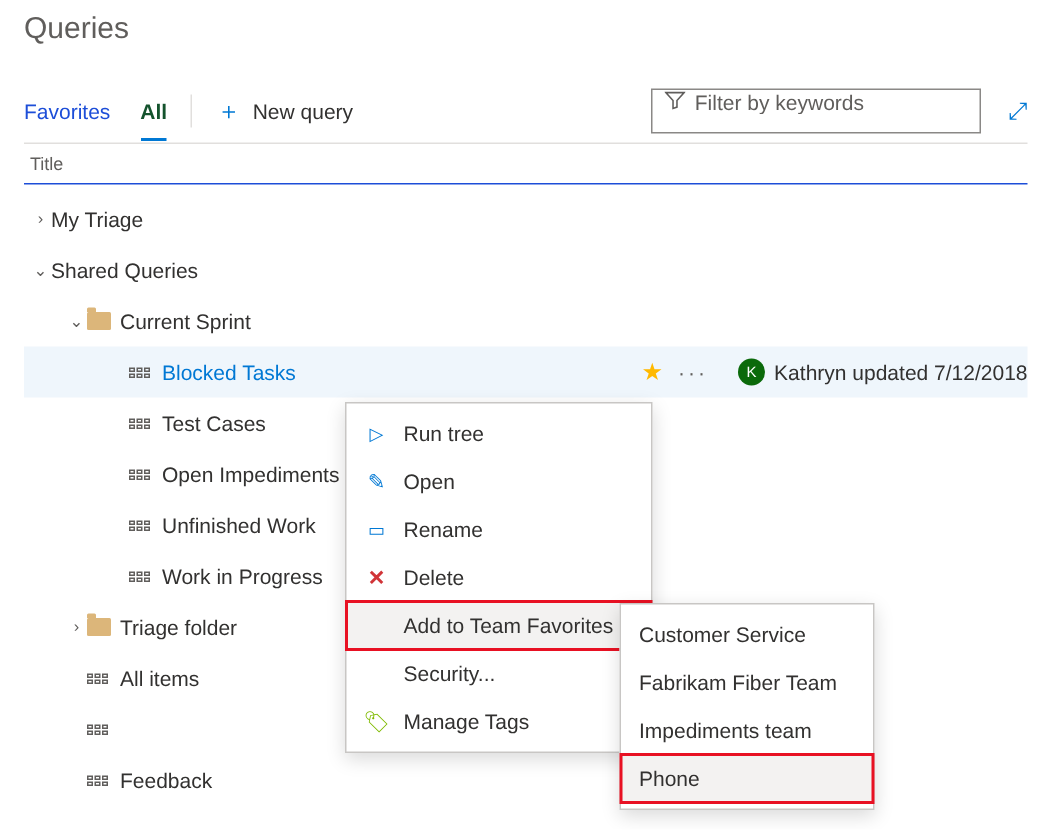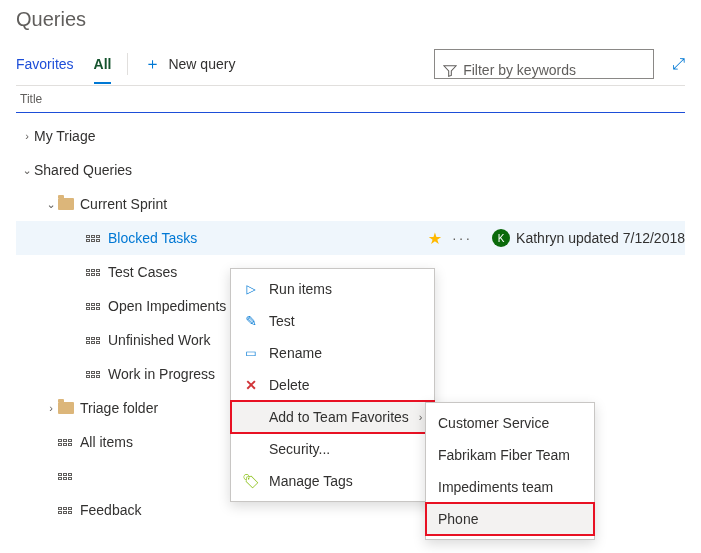--- a/index.html
+++ b/index.html
@@ -1,27 +1,27 @@
 <!DOCTYPE html>
 <html><head>
 <meta charset="utf-8">
 <style>
   * { box-sizing: border-box; margin: 0; padding: 0; font-family: "Segoe UI", -apple-system, sans-serif; }
   body { background: #fff; color: #323130; font-size: 14px; width: 701px; height: 553px; overflow: hidden; position: relative; }
   .page { padding: 8px 16px 0 16px; }
-  .page-title { font-size: 20px; font-weight: 400; color: #605e5c; margin-bottom: 18px; }
+  .page-title { font-size: 20px; font-weight: 400; color: #605e5c; margin-bottom: 28px; }
   .toolbar { display: flex; align-items: center; border-bottom: 1px solid #e1dfdd; padding-bottom: 0; }
   .tabs { display: flex; gap: 20px; }
   .tab { padding: 6px 0 10px 0; cursor: pointer; color: #1d4ed8; font-size: 14px; }
   .tab.active { color: #14532d; border-bottom: 2px solid #0078d4; font-weight: 600; }
   .vsep { width: 1px; height: 22px; background: #e1dfdd; margin: 0 16px 6px 16px; }
   .new-query { display: flex; align-items: center; gap: 8px; color: #323130; cursor: pointer; padding-bottom: 6px; }
   .plus { color: #0078d4; font-size: 16px; font-weight: 300; }
   .spacer { flex: 1; }
-  .filter-box { display: flex; align-items: flex-end; border: 1px solid #8a8886; height: 30px; width: 220px; padding: 0 8px; margin-bottom: 6px; margin-left: 48px; }
+  .filter-box { display: flex; align-items: flex-start; border: 1px solid #8a8886; height: 30px; width: 220px; padding: 0 8px; margin-bottom: 6px; margin-left: 48px; }
   .filter-box input { border: none; outline: none; flex: 1; font-size: 14px; margin-left: 6px; color: #323130; }
   .filter-box input::placeholder { color: #605e5c; }
   .expand-icon { margin-left: 18px; color: #0078d4; font-size: 16px; padding-bottom: 6px; cursor: pointer; }
   .col-header { font-size: 12px; color: #605e5c; padding: 6px 0 6px 4px; border-bottom: 1px solid #1d4ed8; }
   .tree { padding-top: 6px; }
   .row { display: flex; align-items: center; height: 34px; padding-left: 4px; }
   .row.selected { background: #eff6fc; }
   .indent0 { padding-left: 4px; }
   .indent2 { padding-left: 28px; }
   .indent3 { padding-left: 56px; }
@@ -241,25 +241,25 @@
         </span>
       <span class="label">Feedback</span>
     </div>
 
   </div>
 </div>
 
 <div class="context-menu" style="left:230px; top:268px;">
   <div class="item">
     <span class="mi-icon mi-run">▷</span>
-    <span>Run items</span>
+    <span>Run tree</span>
   </div>
   <div class="item">
     <span class="mi-icon mi-edit">✎</span>
-    <span>Test</span>
+    <span>Open</span>
   </div>
   <div class="item">
     <span class="mi-icon mi-rename">▭</span>
     <span>Rename</span>
   </div>
   <div class="item">
     <span class="mi-icon mi-delete">✕</span>
     <span>Delete</span>
   </div>
   <div class="item hover highlight-red">
@@ -270,21 +270,21 @@
   <div class="item">
     <span class="mi-icon"></span>
     <span>Security...</span>
   </div>
   <div class="item">
     <span class="mi-icon mi-tag">🏷</span>
     <span>Manage Tags</span>
   </div>
 </div>
 
-<div class="context-menu" style="left:425px; top:402px; min-width:170px;">
+<div class="context-menu" style="left:413px; top:402px; min-width:170px;">
   <div class="item">
     <span>Customer Service</span>
   </div>
   <div class="item">
     <span>Fabrikam Fiber Team</span>
   </div>
   <div class="item">
     <span>Impediments team</span>
   </div>
   <div class="item hover highlight-red">

